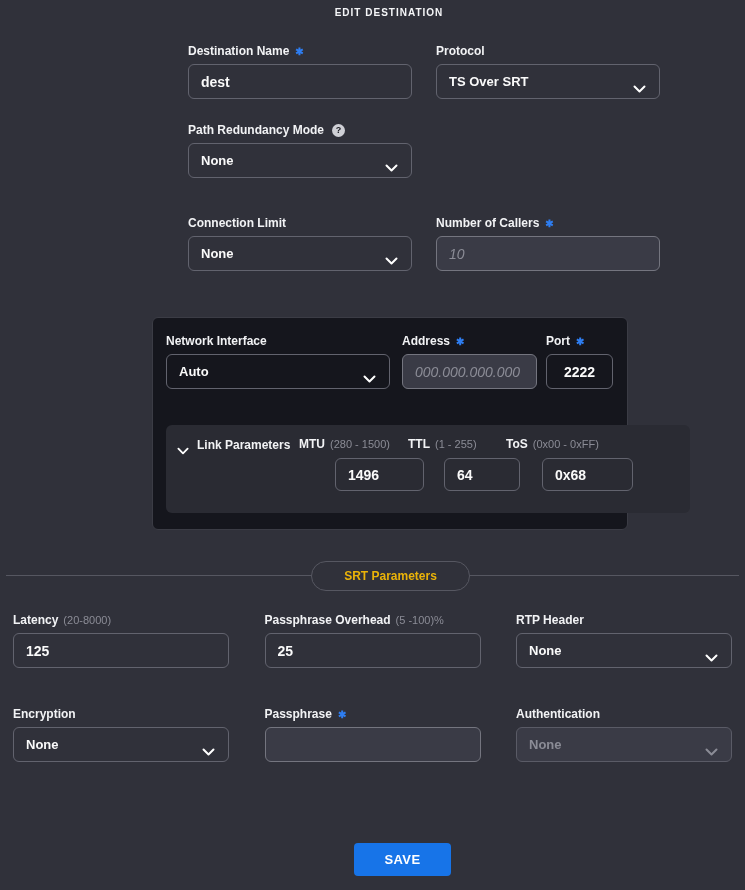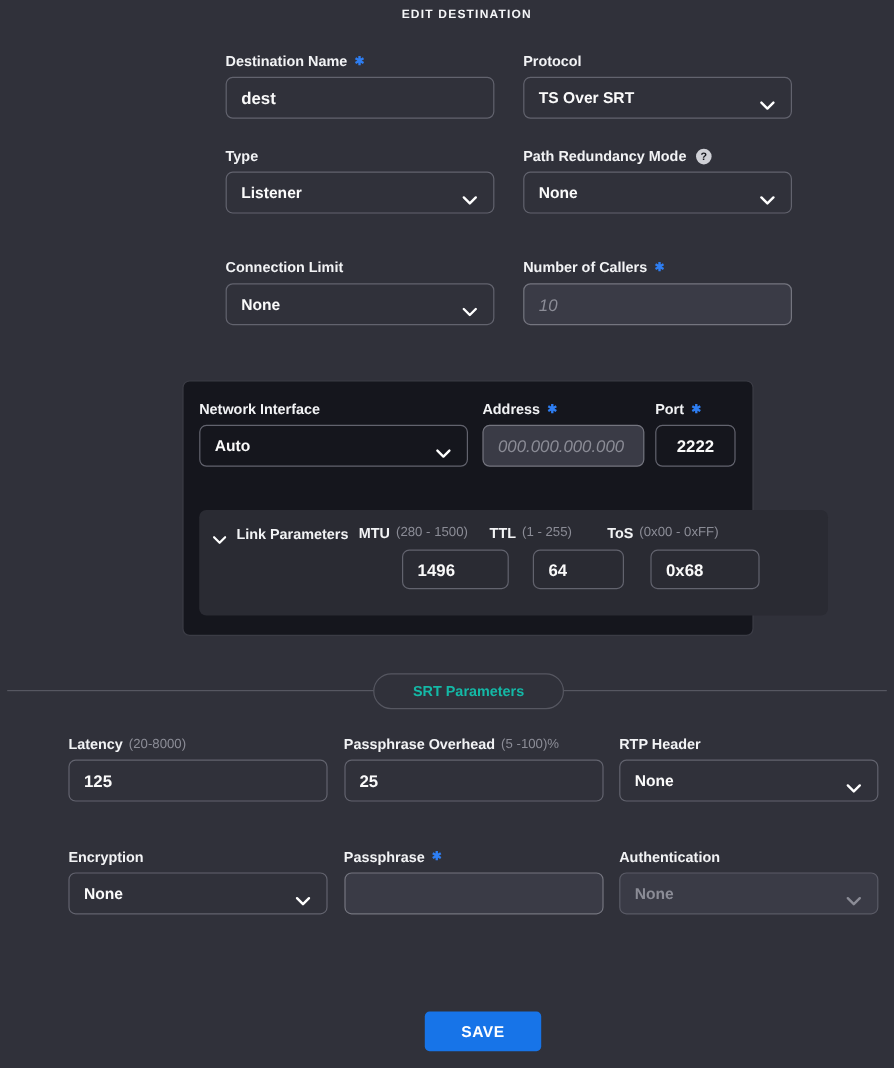--- a/index.html
+++ b/index.html
@@ -84,24 +84,24 @@
   .lpg-ttl{width:76px;margin-right:22px;}
   .lpg-tos{width:91px;}
 
   .divider{position:relative;margin:31px 6px 0;height:30px;}
   .divider .line{position:absolute;top:14px;left:0;right:0;border-top:1px solid var(--line);}
   .pill{
     position:absolute;left:305px;top:0;width:159px;height:30px;background:var(--bg);
     border:1px solid var(--line);border-radius:16px;
     display:flex;align-items:center;justify-content:center;
   }
-  .pill span{color:#14b8a6;font-size:12px;font-weight:700;}
+  .pill span{color:#eab308;font-size:12px;font-weight:700;}
 
   .bottom{padding:0 13px;}
-  .grid3{display:grid;grid-template-columns:repeat(3,216px);justify-content:space-between;margin-left:44px;}
+  .grid3{display:grid;grid-template-columns:repeat(3,216px);justify-content:space-between;}
   .g-r1{margin-top:22px;}
   .g-r2{margin-top:39px;}
 
   .save-btn{
     display:block;margin:81px 0 0 341px;width:97px;height:33px;
     background:var(--save);border:none;border-radius:4px;color:#fff;
     font-family:"Liberation Sans", sans-serif;font-size:13px;font-weight:700;
     letter-spacing:0.4px;cursor:pointer;
   }
 </style>
@@ -131,31 +131,20 @@
         <span class="chev"><svg width="13" height="8" viewBox="0 0 13 8">
               <path d="M1.5 1.5 6.5 6.5 11.5 1.5" fill="none" stroke="currentColor" stroke-width="2" stroke-linecap="round" stroke-linejoin="round"></path>
             </svg></span>
       </div>
     </div>
   </div>
 
   <div class="row2 r2">
     <div class="fgroup">
       <div class="flabel">
-        <span class="lbl">Type</span>
-      </div>
-      <div class="select">
-        <span class="sval">Listener</span>
-        <span class="chev"><svg width="13" height="8" viewBox="0 0 13 8">
-              <path d="M1.5 1.5 6.5 6.5 11.5 1.5" fill="none" stroke="currentColor" stroke-width="2" stroke-linecap="round" stroke-linejoin="round"></path>
-            </svg></span>
-      </div>
-    </div>
-    <div class="fgroup">
-      <div class="flabel">
         <span class="lbl">Path Redundancy Mode</span>
         <span class="help">?</span>
       </div>
       <div class="select">
         <span class="sval">None</span>
         <span class="chev"><svg width="13" height="8" viewBox="0 0 13 8">
               <path d="M1.5 1.5 6.5 6.5 11.5 1.5" fill="none" stroke="currentColor" stroke-width="2" stroke-linecap="round" stroke-linejoin="round"></path>
             </svg></span>
       </div>
     </div>

